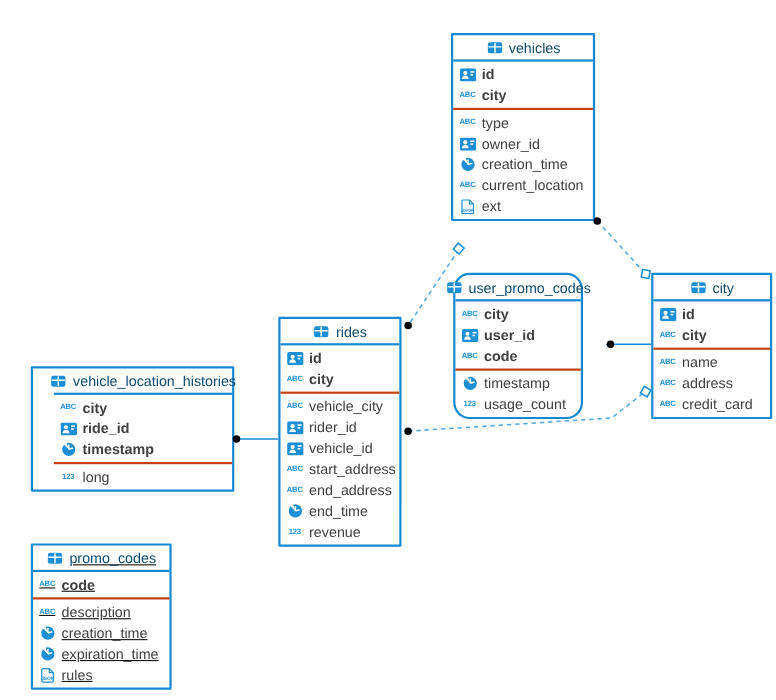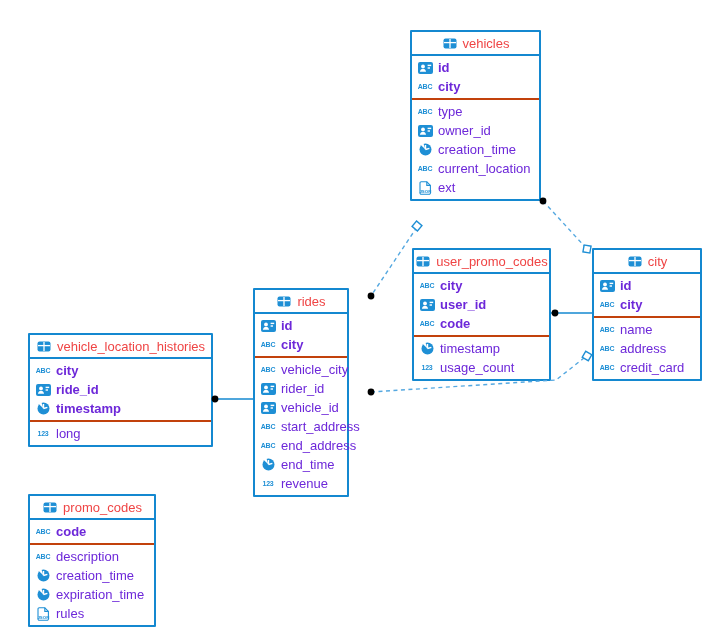--- a/index.html
+++ b/index.html
@@ -9,36 +9,36 @@
   }
   .tbl{
     position:absolute;background:#ffffff;border:2px solid #1488d0;border-radius:1px;
     box-sizing:border-box;font-size:13px;color:#111;
   }
   .tbl-header{
     height:24px;display:flex;align-items:center;justify-content:center;gap:5px;
     border-bottom:2px solid #1488d0;box-sizing:border-box;padding:0 4px;
     white-space:nowrap;
   }
-  .tbl-title{font-size:13px;color:#ef4444;}
+  .tbl-title{font-size:13px;color:#0c4a6e;}
   .sec{padding:2px 0;}
   .sec.fields{border-top:2px solid #c2410c;}
   .row{
     height:19px;display:flex;align-items:center;gap:5px;padding:0 6px 0 5px;
     white-space:nowrap;box-sizing:border-box;
   }
   .row.key .cname{font-weight:bold;}
   .cicon{
     width:16px;min-width:16px;display:inline-flex;align-items:center;justify-content:center;
   }
   .ticon-text{
     font-size:7px;font-weight:800;color:#1e8fd5;letter-spacing:-0.2px;
     font-family:"Liberation Sans",sans-serif;
   }
-  .cname{font-size:13px;color:#6d28d9;}
+  .cname{font-size:13px;color:#404040;}
   #rel-layer{position:absolute;left:0;top:0;pointer-events:none;}
 </style>
 </head>
 <body>
 
 <div id="canvas">
 
   <div class="tbl" style="left: 410px; top: 30px; width: 131px;">
     <div class="tbl-header">
       <span class="cicon">
@@ -112,21 +112,21 @@
               <path d="M2.2 0.8 h5.6 l3.6 3.6 v7.6 a1.2 1.2 0 0 1 -1.2 1.2 h-8 a1.2 1.2 0 0 1 -1.2 -1.2 v-10 a1.2 1.2 0 0 1 1.2 -1.2 z" fill="#fff" stroke="#1e8fd5" stroke-width="1.1"></path>
               <path d="M7.8 0.8 v3.6 h3.6" fill="none" stroke="#1e8fd5" stroke-width="1.1"></path>
               <text x="6.4" y="11.6" font-size="4.4" font-weight="bold" fill="#1e8fd5" text-anchor="middle" font-family="sans-serif">JSON</text>
             </svg>
           </span>
           <span class="cname">ext</span>
         </div>
       </div>
   </div>
 
-  <div class="tbl" style="left: 412px; top: 248px; width: 139px;">
+  <div class="tbl" style="left: 412px; top: 248px; width: 118px; border-radius: 15px;">
     <div class="tbl-header">
       <span class="cicon">
           <svg width="14" height="11" viewBox="0 0 14 11">
             <rect x="0.5" y="0.5" width="13" height="10" rx="2" fill="#1e8fd5"></rect>
             <line x1="1" y1="4.6" x2="13" y2="4.6" stroke="#fff" stroke-width="1.3"></line>
             <line x1="7" y1="1" x2="7" y2="10" stroke="#fff" stroke-width="1.3"></line>
           </svg>
         </span>
       <span class="tbl-title">user_promo_codes</span>
     </div>
@@ -223,21 +223,21 @@
         </div>
         <div class="row">
           <span class="cicon">
             <span class="ticon-text">ABC</span>
           </span>
           <span class="cname">credit_card</span>
         </div>
       </div>
   </div>
 
-  <div class="tbl" style="left: 253px; top: 288px; width: 96px;">
+  <div class="tbl" style="left: 253px; top: 288px; width: 112px;">
     <div class="tbl-header">
       <span class="cicon">
           <svg width="14" height="11" viewBox="0 0 14 11">
             <rect x="0.5" y="0.5" width="13" height="10" rx="2" fill="#1e8fd5"></rect>
             <line x1="1" y1="4.6" x2="13" y2="4.6" stroke="#fff" stroke-width="1.3"></line>
             <line x1="7" y1="1" x2="7" y2="10" stroke="#fff" stroke-width="1.3"></line>
           </svg>
         </span>
       <span class="tbl-title">rides</span>
     </div>
@@ -317,21 +317,21 @@
         </div>
         <div class="row">
           <span class="cicon">
             <span class="ticon-text">123</span>
           </span>
           <span class="cname">revenue</span>
         </div>
       </div>
   </div>
 
-  <div class="tbl" style="left: 28px; top: 333px; width: 185px;">
+  <div class="tbl" style="left: 28px; top: 333px; width: 185px; padding-left: 19px;">
     <div class="tbl-header">
       <span class="cicon">
           <svg width="14" height="11" viewBox="0 0 14 11">
             <rect x="0.5" y="0.5" width="13" height="10" rx="2" fill="#1e8fd5"></rect>
             <line x1="1" y1="4.6" x2="13" y2="4.6" stroke="#fff" stroke-width="1.3"></line>
             <line x1="7" y1="1" x2="7" y2="10" stroke="#fff" stroke-width="1.3"></line>
           </svg>
         </span>
       <span class="tbl-title">vehicle_location_histories</span>
     </div>
@@ -369,21 +369,21 @@
     <div class="sec fields">
         <div class="row">
           <span class="cicon">
             <span class="ticon-text">123</span>
           </span>
           <span class="cname">long</span>
         </div>
       </div>
   </div>
 
-  <div class="tbl" style="left: 28px; top: 494px; width: 128px;">
+  <div class="tbl" style="left: 28px; top: 494px; width: 128px; text-decoration: underline;">
     <div class="tbl-header">
       <span class="cicon">
           <svg width="14" height="11" viewBox="0 0 14 11">
             <rect x="0.5" y="0.5" width="13" height="10" rx="2" fill="#1e8fd5"></rect>
             <line x1="1" y1="4.6" x2="13" y2="4.6" stroke="#fff" stroke-width="1.3"></line>
             <line x1="7" y1="1" x2="7" y2="10" stroke="#fff" stroke-width="1.3"></line>
           </svg>
         </span>
       <span class="tbl-title">promo_codes</span>
     </div>

